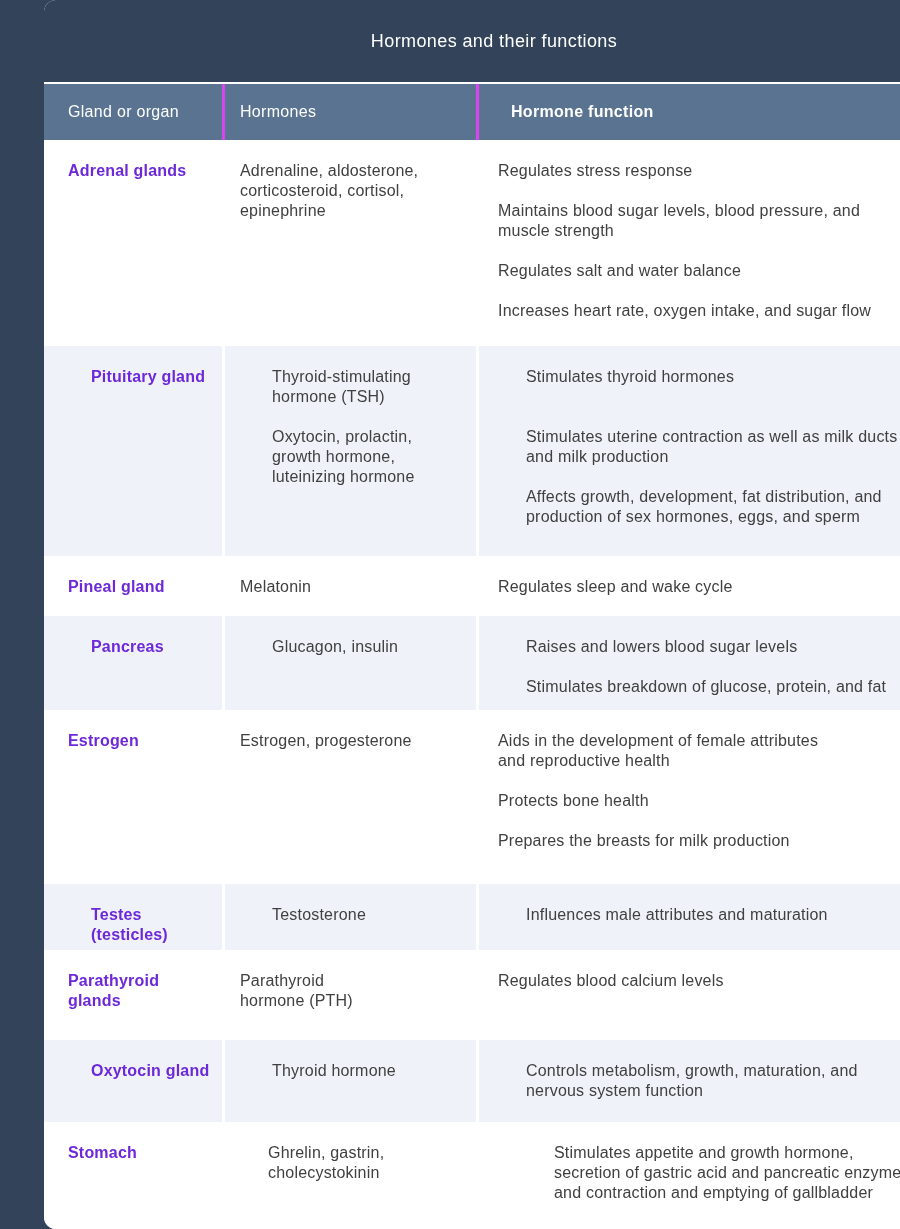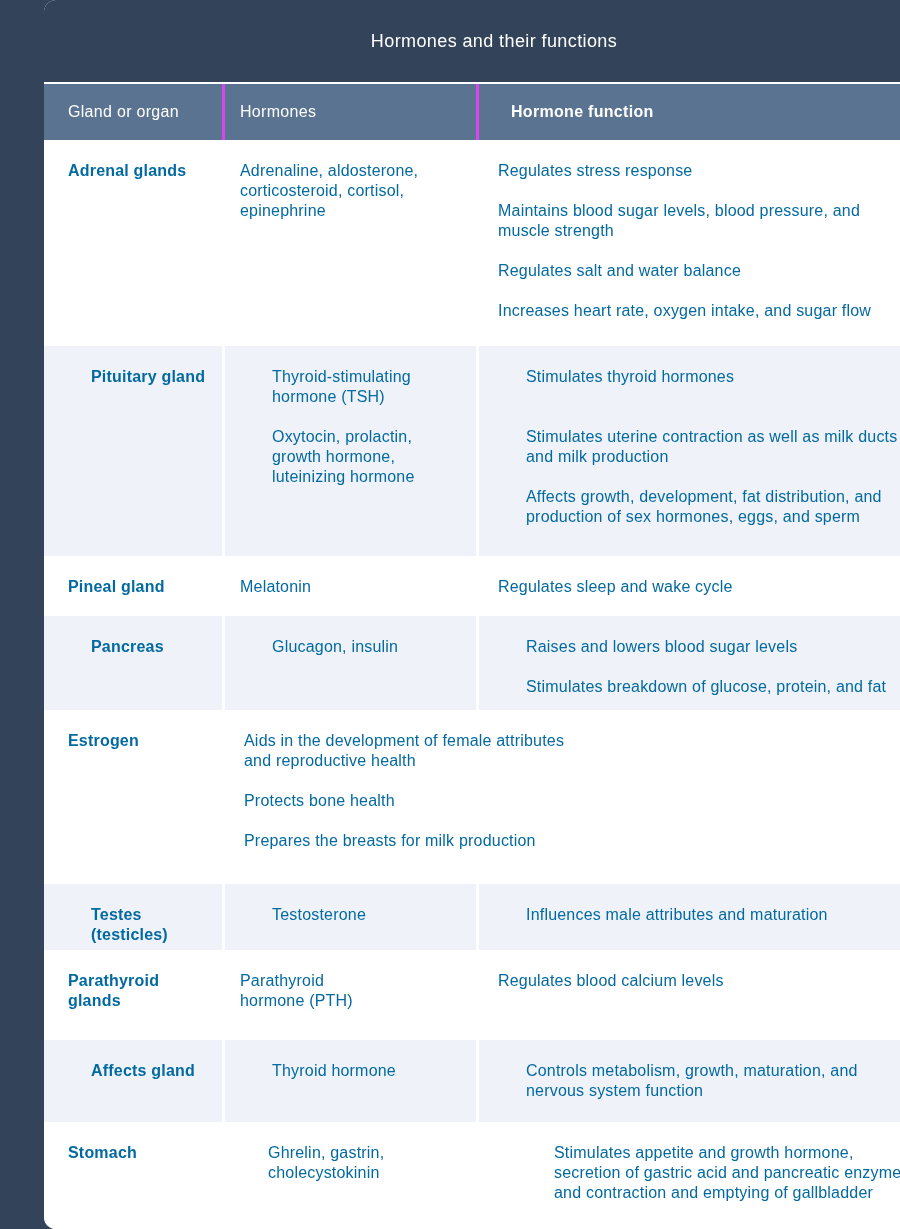--- a/index.html
+++ b/index.html
@@ -61,29 +61,29 @@
   .row .c1 { padding-left: 24px; padding-right: 10px; }
   .row .c2 { padding-left: 15px; padding-right: 14px; }
   .row .c3 { padding-left: 19px; padding-right: 20px; }
   .row.alt .cell { background: #eff3f9; padding-left: 47px; }
   .row:last-child { flex: 1 1 auto; gap: 28px; }
   
   p {
     margin: 0;
     font-size: 16px;
     line-height: 20px;
-    color: #0369a1;
+    color: #404040;
     letter-spacing: 0.2px;
     white-space: pre-line;
   }
   p + p { margin-top: 20px; }
   .gap-xl { margin-top: 40px !important; }
   .gland {
     font-weight: 700;
-    color: #0369a1;
+    color: #6d28d9;
     letter-spacing: 0.2px;
   }
 </style>
 </head>
 <body>
 
 <div class="card">
 
   <div class="titlebar">
     <h1>Hormones and their functions</h1>
@@ -155,20 +155,23 @@
     <div class="cell c3">
       <p>Raises and lowers blood sugar levels</p>
       <p>Stimulates breakdown of glucose, protein, and fat</p>
     </div>
   </div>
 
   <div class="row cols" style="min-height:174px">
     <div class="cell c1">
       <p class="gland">Estrogen</p>
     </div>
+    <div class="cell c2">
+      <p>Estrogen, progesterone</p>
+    </div>
     <div class="cell c3">
       <p>Aids in the development of female attributes
 and reproductive health</p>
       <p>Protects bone health</p>
       <p>Prepares the breasts for milk production</p>
     </div>
   </div>
 
   <div class="row alt cols" style="min-height:64px">
     <div class="cell c1">
@@ -191,21 +194,21 @@
       <p>Parathyroid
 hormone (PTH)</p>
     </div>
     <div class="cell c3">
       <p>Regulates blood calcium levels</p>
     </div>
   </div>
 
   <div class="row alt cols" style="min-height:82px">
     <div class="cell c1">
-      <p class="gland">Affects gland</p>
+      <p class="gland">Oxytocin gland</p>
     </div>
     <div class="cell c2">
       <p>Thyroid hormone</p>
     </div>
     <div class="cell c3">
       <p>Controls metabolism, growth, maturation, and
 nervous system function</p>
     </div>
   </div>
 

